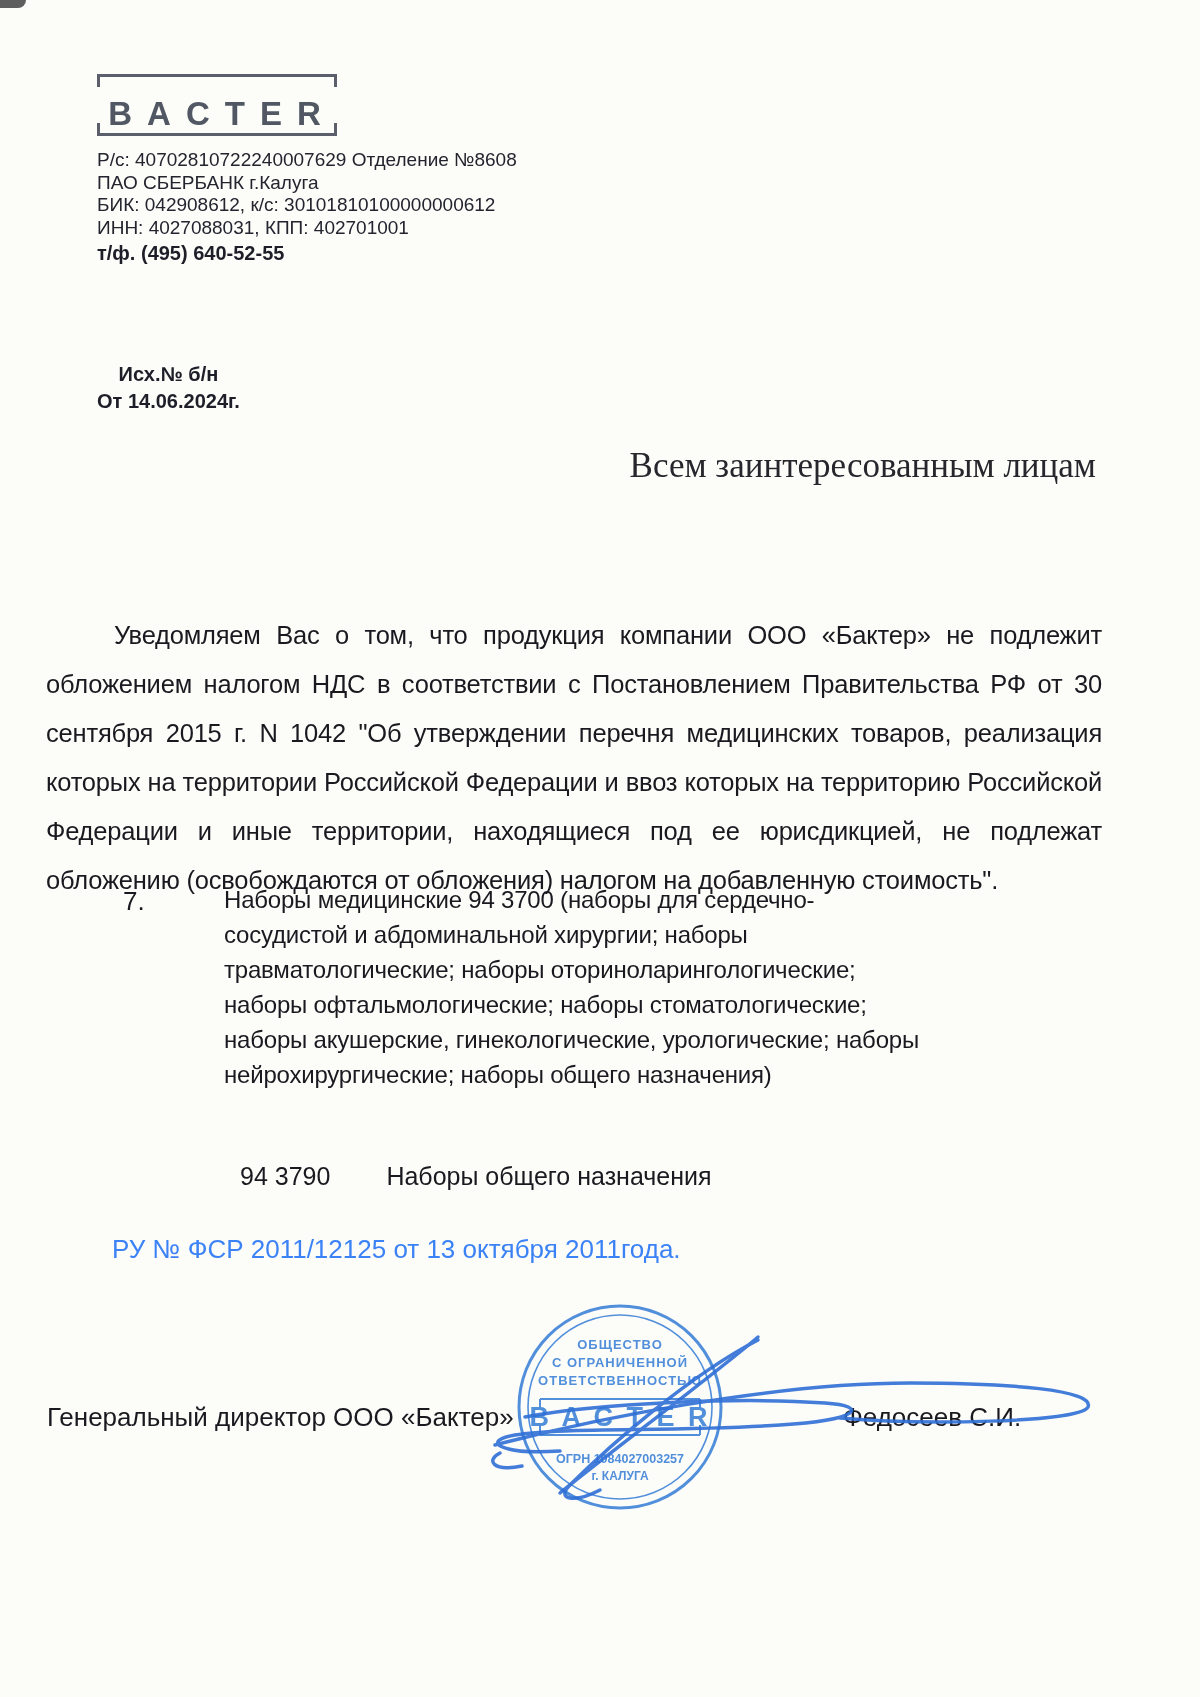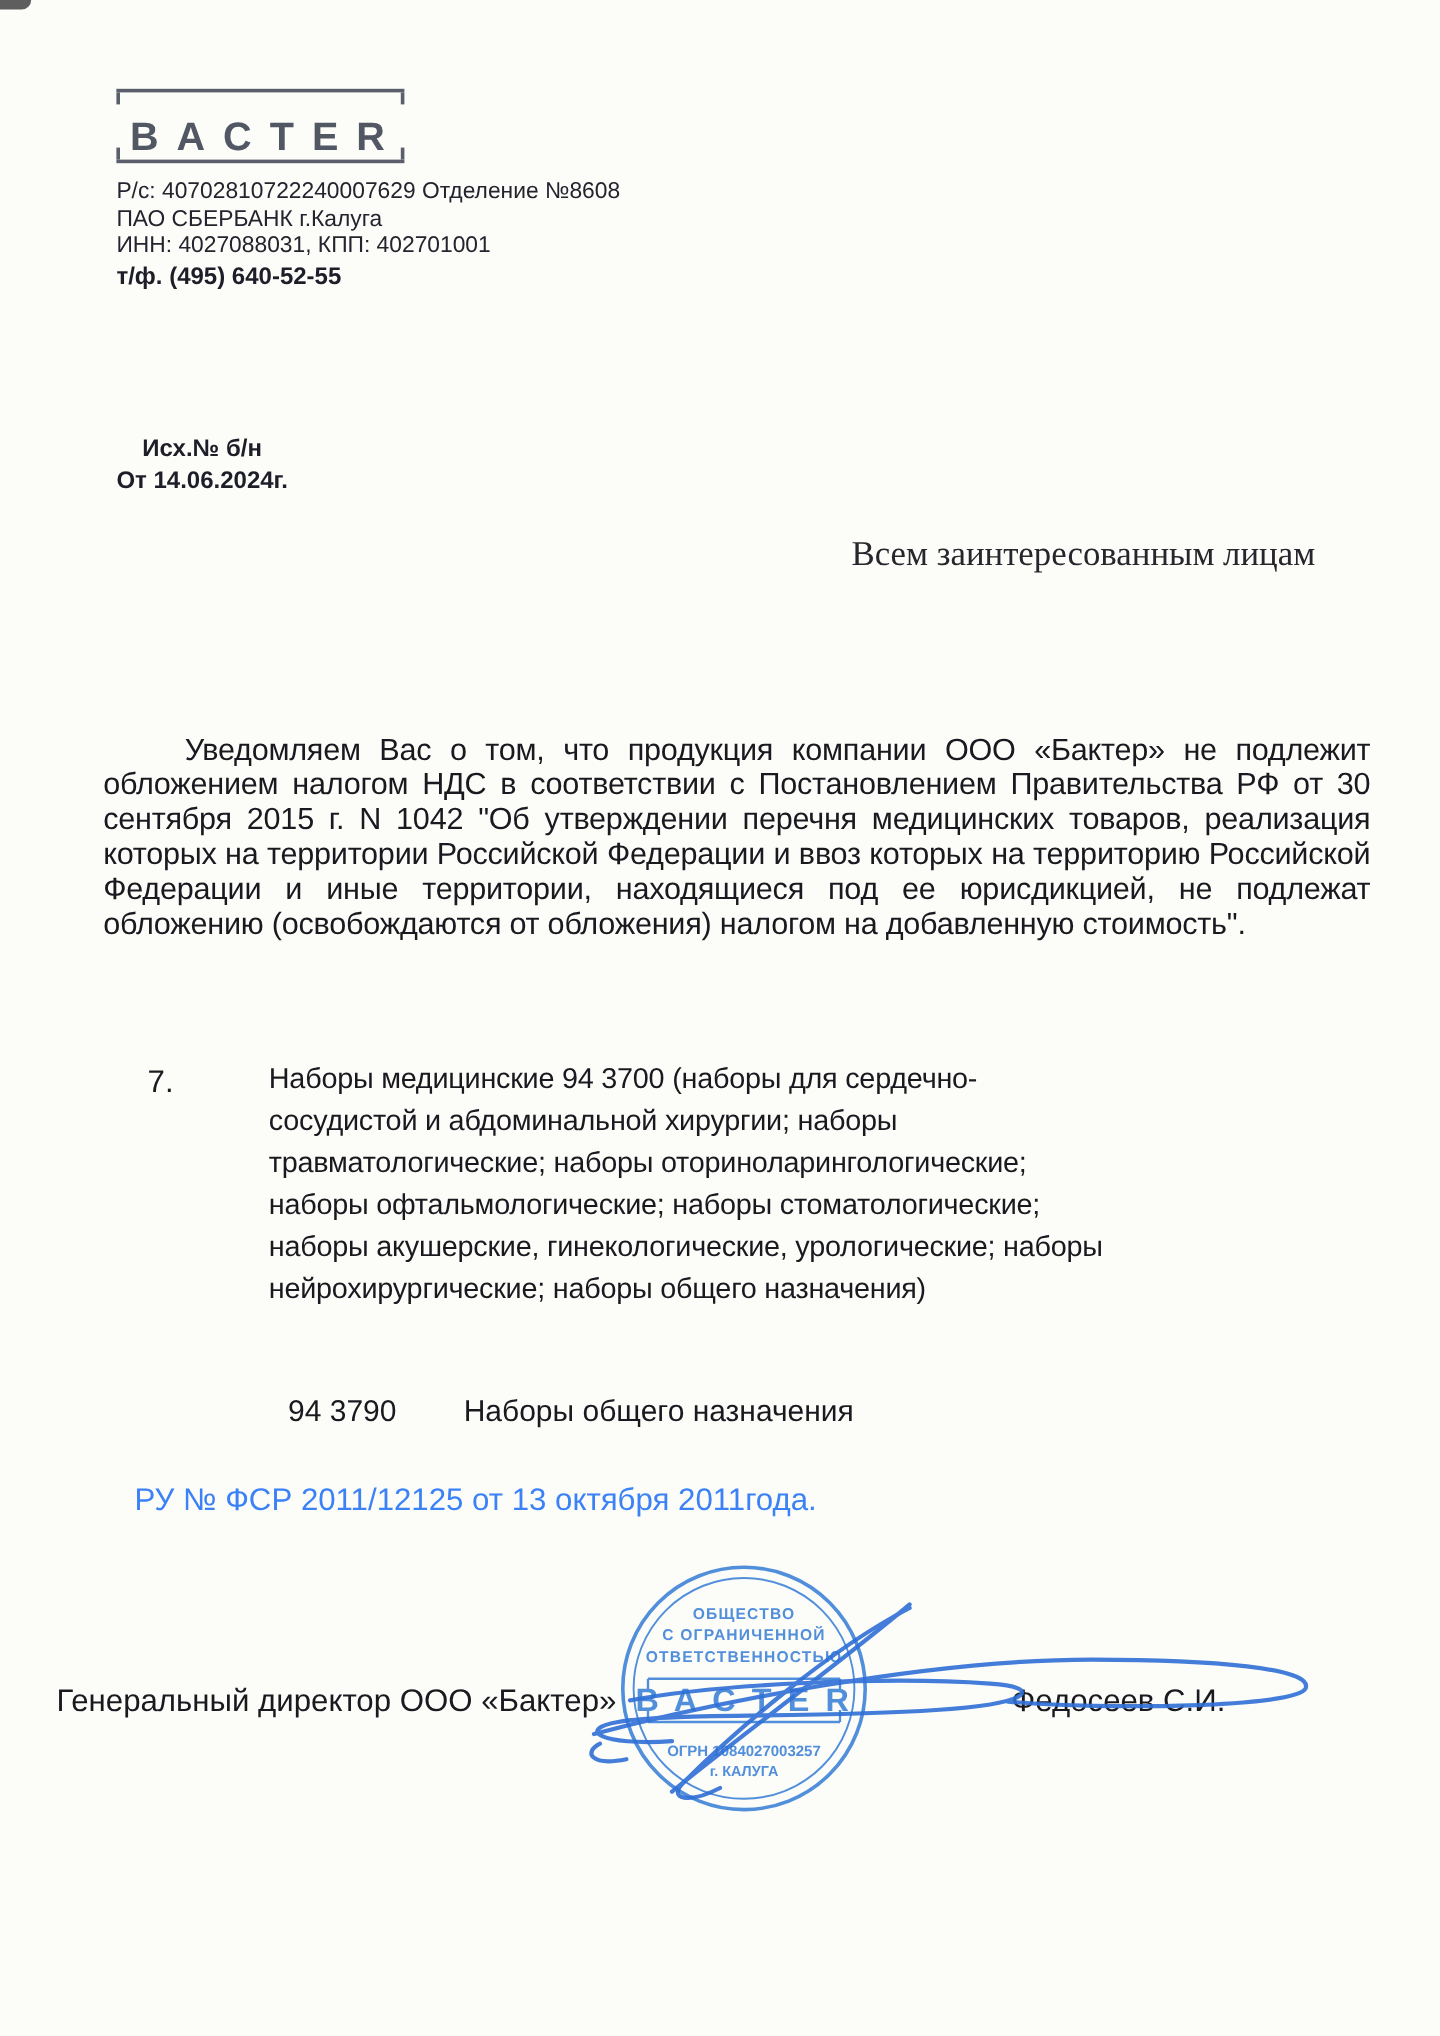--- a/index.html
+++ b/index.html
@@ -32,27 +32,27 @@
     color:#515864;padding-left:10px;
   }
   
   .company{position:absolute;left:97px;top:149px;font-size:19px;line-height:22.5px;color:#23242e;}
   .company-phone{font-weight:700;font-size:20px;margin-top:3px;color:#1d1e28;}
   
   .ref{position:absolute;left:97px;top:361px;font-weight:700;font-size:20px;line-height:27px;color:#1d1e28;text-align:center;}
   
   .addressee{
     position:absolute;right:104px;top:446px;
-    font-family:"Liberation Serif",serif;font-size:29px;color:#26262c;
+    font-family:"Liberation Serif",serif;font-size:35px;color:#26262c;
   }
   
   .paragraph{
     position:absolute;left:46px;top:611px;width:1056px;
-    font-size:25.5px;line-height:29px;text-align:justify;
-    text-indent:68px;color:#19191f;letter-spacing:-0.2px;margin-left:40px;
+    font-size:25.5px;line-height:49px;text-align:justify;
+    text-indent:68px;color:#19191f;letter-spacing:-0.2px;
   }
   
   .item-number{position:absolute;left:123px;top:886px;font-size:26px;color:#19191f;}
   .item-text{
     position:absolute;left:224px;top:882px;width:712px;
     font-size:24px;line-height:35px;color:#19191f;letter-spacing:-0.2px;
   }
   
   .code-line{position:absolute;left:240px;top:1162px;font-size:25px;color:#19191f;}
   .code-line .label{margin-left:56px;}
@@ -77,20 +77,21 @@
     <span class="tick tl"></span>
     <span class="tick tr"></span>
     <span class="tick bl"></span>
     <span class="tick br"></span>
     <span class="logo-text">BACTER</span>
   </div>
 
   <div class="company">
     <div>Р/с: 40702810722240007629 Отделение №8608</div>
     <div>ПАО СБЕРБАНК г.Калуга</div>
+    <div>БИК: 042908612, к/с: 30101810100000000612</div>
     <div>ИНН: 4027088031, КПП: 402701001</div>
     <div class="company-phone">т/ф. (495) 640-52-55</div>
   </div>
 
   <div class="ref">
     <div>Исх.№ б/н</div>
     <div>От 14.06.2024г.</div>
   </div>
 
   <div class="addressee">Всем заинтересованным лицам</div>

